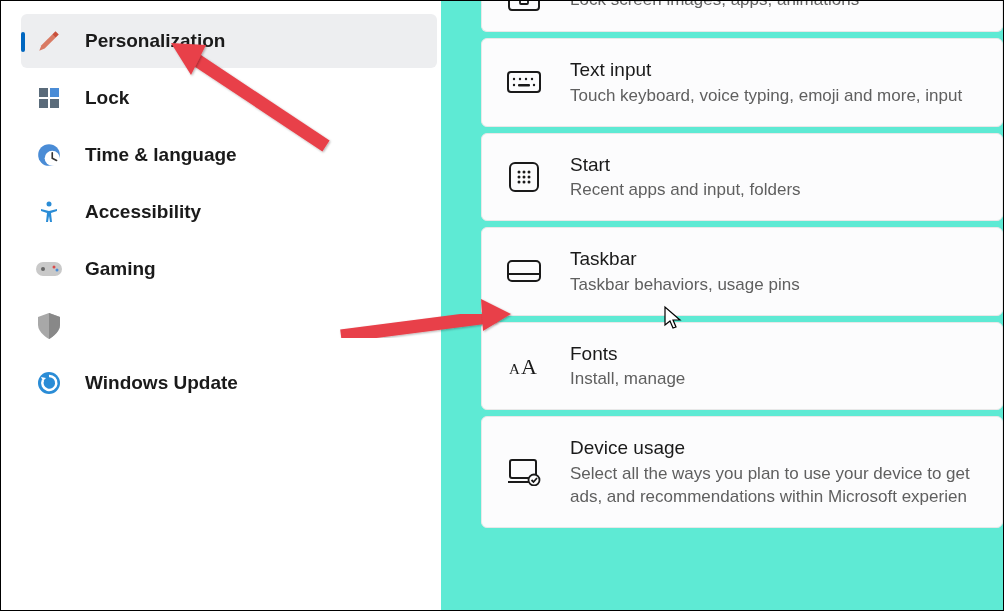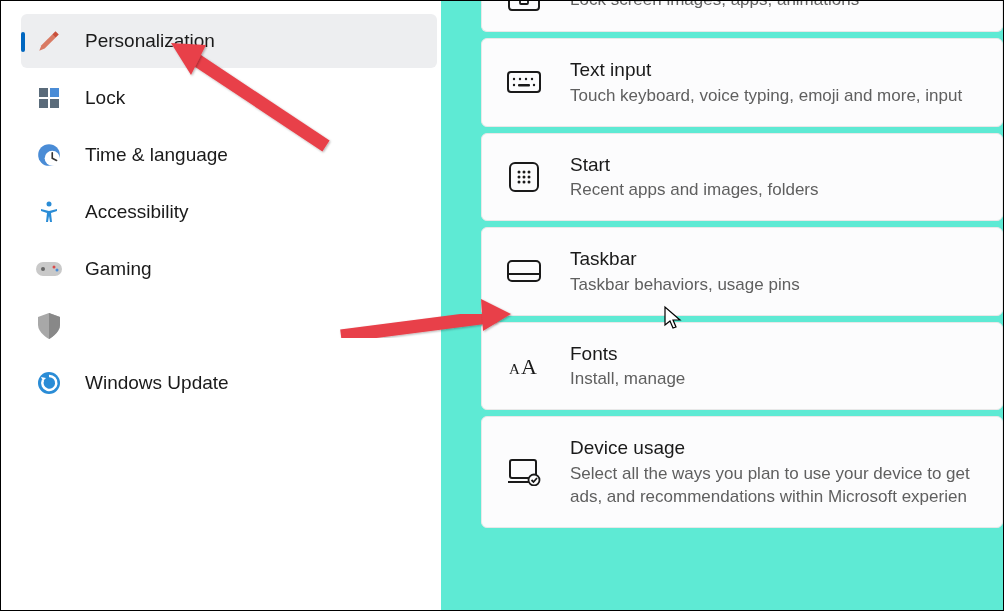--- a/index.html
+++ b/index.html
@@ -14,20 +14,21 @@
     position: relative;
   }
   .layout {
     display: flex;
     height: 100%;
   }
   .sidebar {
     width: 440px;
     padding: 10px 4px 0 20px;
     background: #ffffff;
+    font-weight: bold;
   }
   .nav-item {
     display: flex;
     align-items: center;
     height: 54px;
     padding-left: 14px;
     border-radius: 6px;
     margin: 3px 0;
     cursor: pointer;
     position: relative;
@@ -241,21 +242,21 @@
             <circle cx="10" cy="15" r="1.5" fill="#1a1a1a"></circle>
             <circle cx="15" cy="15" r="1.5" fill="#1a1a1a"></circle>
             <circle cx="20" cy="15" r="1.5" fill="#1a1a1a"></circle>
             <circle cx="10" cy="20" r="1.5" fill="#1a1a1a"></circle>
             <circle cx="15" cy="20" r="1.5" fill="#1a1a1a"></circle>
             <circle cx="20" cy="20" r="1.5" fill="#1a1a1a"></circle>
           </svg>
       </span>
       <div class="card-text">
         <div class="card-title">Start</div>
-        <div class="card-sub">Recent apps and images, folders</div>
+        <div class="card-sub">Recent apps and input, folders</div>
       </div>
     </div>
 
     <div class="card">
       <span class="card-icon">
         <svg width="34" height="22" viewBox="0 0 34 22">
             <rect x="1" y="1" width="32" height="20" rx="4" fill="none" stroke="#1a1a1a" stroke-width="2"></rect>
             <line x1="1" y1="14" x2="33" y2="14" stroke="#1a1a1a" stroke-width="2"></line>
           </svg>
       </span>

